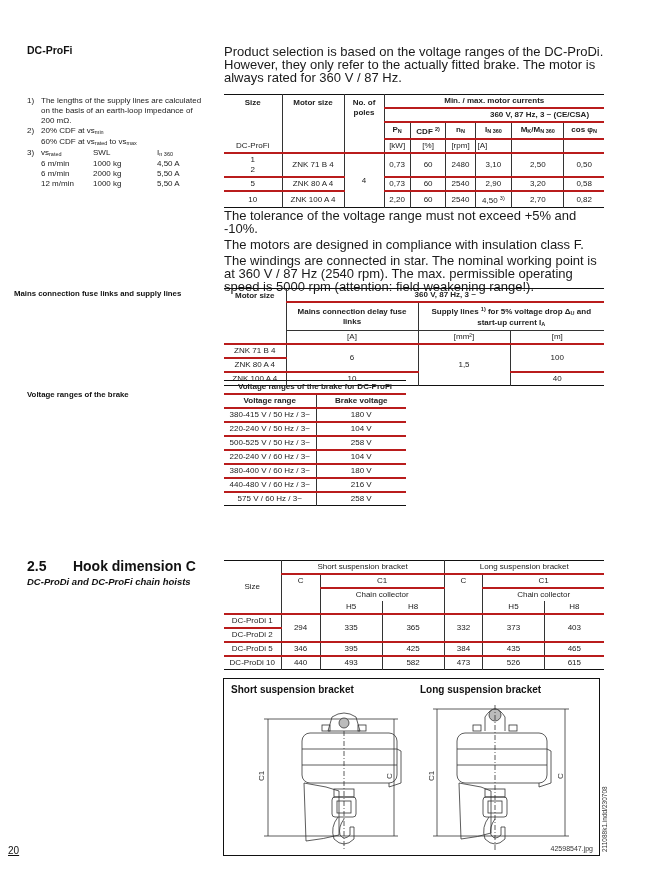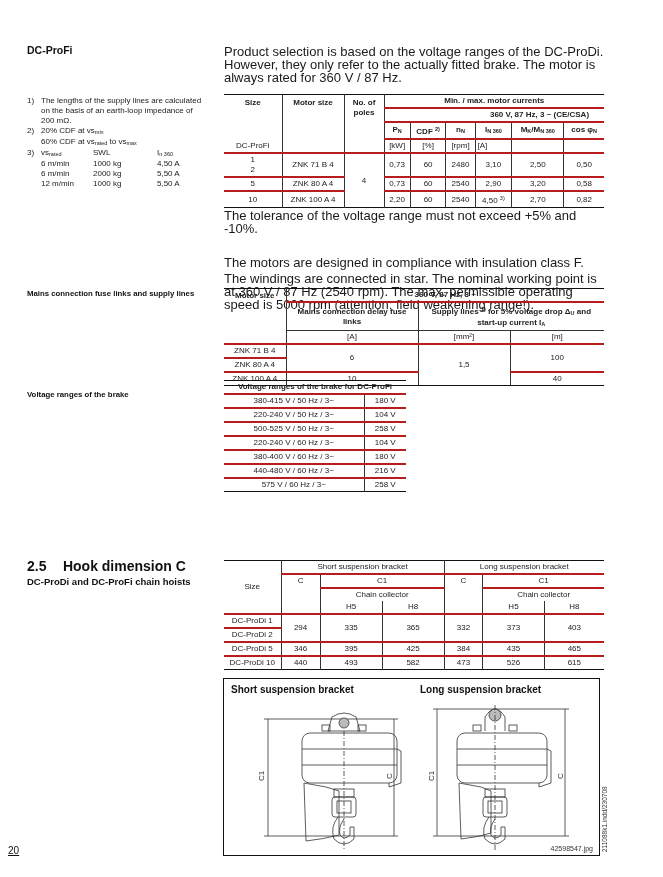--- a/index.html
+++ b/index.html
@@ -65,28 +65,28 @@
           <div style="display: flex;">
             <span style="width: 52px;">12 m/min</span>
             <span style="width: 64px;">1000 kg</span>
             <span>5,50 A</span>
           </div>
         </div>
     </div>
   </div>
 </div>
 
-<div class="abs h-left" style="left:27px;top:289px;font-size:7.8px;">Mains connection fuse links and supply lines</div>
+<div class="abs h-left" style="left:14px;top:289px;font-size:7.8px;">Mains connection fuse links and supply lines</div>
 <div class="abs h-left" style="left:27px;top:390px;font-size:7.8px;">Voltage ranges of the brake</div>
 
 <div class="abs" style="left:27px;top:557px;">
   <span class="section-num">2.5</span>
-  <span class="section-num" style="margin-left:12px">Hook dimension C</span>
+  <span class="section-num" style="margin-left:22px">Hook dimension C</span>
 </div>
-<div class="abs h-left" style="left:27px;top:576px;font-size:9.5px;">DC-ProDi and DC-ProFi chain hoists</div>
+<div class="abs h-left" style="left:27px;top:576px;font-size:9.5px;font-style:italic;">DC-ProDi and DC-ProFi chain hoists</div>
 
 <div class="abs" style="left:8px;top:845px;font-size:10px;text-decoration:underline;">20</div>
 
 <div class="abs body-text" style="left:224px;top:45px;width:385px;">Product selection is based on the voltage ranges of the DC-ProDi. However, they only refer to the actually fitted brake. The motor is always rated for 360 V / 87 Hz.</div>
 
 <table class="abs tbl-top tbl-bot" style="left:224px;top:94px;width:380px;">
   <tbody>
       <tr>
     <th rowspan="3" style="width:58px;vertical-align:top;padding-top:3px;">Size</th>
     <th rowspan="4" class="bl" style="width:62px;vertical-align:top;padding-top:3px;">Motor size</th>
@@ -143,21 +143,21 @@
     <td class="bl">60</td>
     <td class="bl">2540</td>
     <td class="bl"><span>4,50</span> <sup>3)</sup></td>
     <td class="bl">2,70</td>
     <td class="bl">0,82</td>
   </tr>
 </tbody>
   </table>
 
 <div class="abs body-text" style="left:224px;top:209px;width:385px;">
-  <div style="margin-bottom:21px">The tolerance of the voltage range must not exceed +5% and -10%.</div>
+  <div style="margin-bottom:3px">The tolerance of the voltage range must not exceed +5% and -10%.</div>
   <div style="margin-bottom:3px">The motors are designed in compliance with insulation class F.</div>
   <div>The windings are connected in star. The nominal working point is at 360 V / 87 Hz (2540 rpm). The max. permissible operating speed is 5000 rpm (attention: field weakening range!).</div>
 </div>
 
 <table class="abs tbl-top tbl-bot" style="left:224px;top:288px;width:380px;">
   <tbody>
       <tr class="bb">
     <th rowspan="3" style="width:62px;vertical-align:top;padding-top:2px;">Motor size</th>
     <th colspan="3" class="bl">360 V, 87 Hz, 3 ~</th>
   </tr>
@@ -184,20 +184,24 @@
     <td class="bl">10</td>
     <td class="bl">40</td>
   </tr>
 </tbody>
   </table>
 
 <table class="abs tbl-top tbl-bot" style="left:224px;top:380px;width:182px;">
   <tbody>
       <tr class="bb">
     <th colspan="2">Voltage ranges of the brake for DC-ProFi</th>
+  </tr>
+  <tr class="bb">
+    <th style="width:92px">Voltage range</th>
+    <th class="bl">Brake voltage</th>
   </tr>
   </tbody>
     <tbody id="brake-rows">
       <tr class="bb">
         <td>380-415 V / 50 Hz / 3~</td>
         <td class="bl">180 V</td>
       </tr>
       <tr class="bb">
         <td>220-240 V / 50 Hz / 3~</td>
         <td class="bl">104 V</td>

